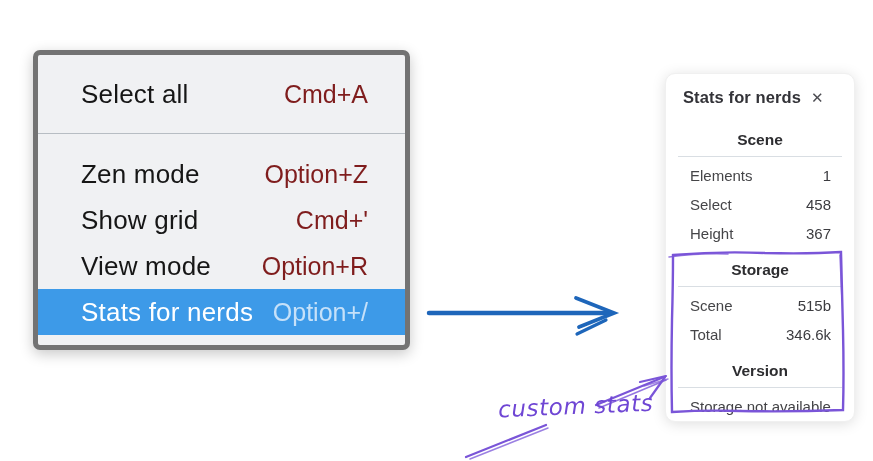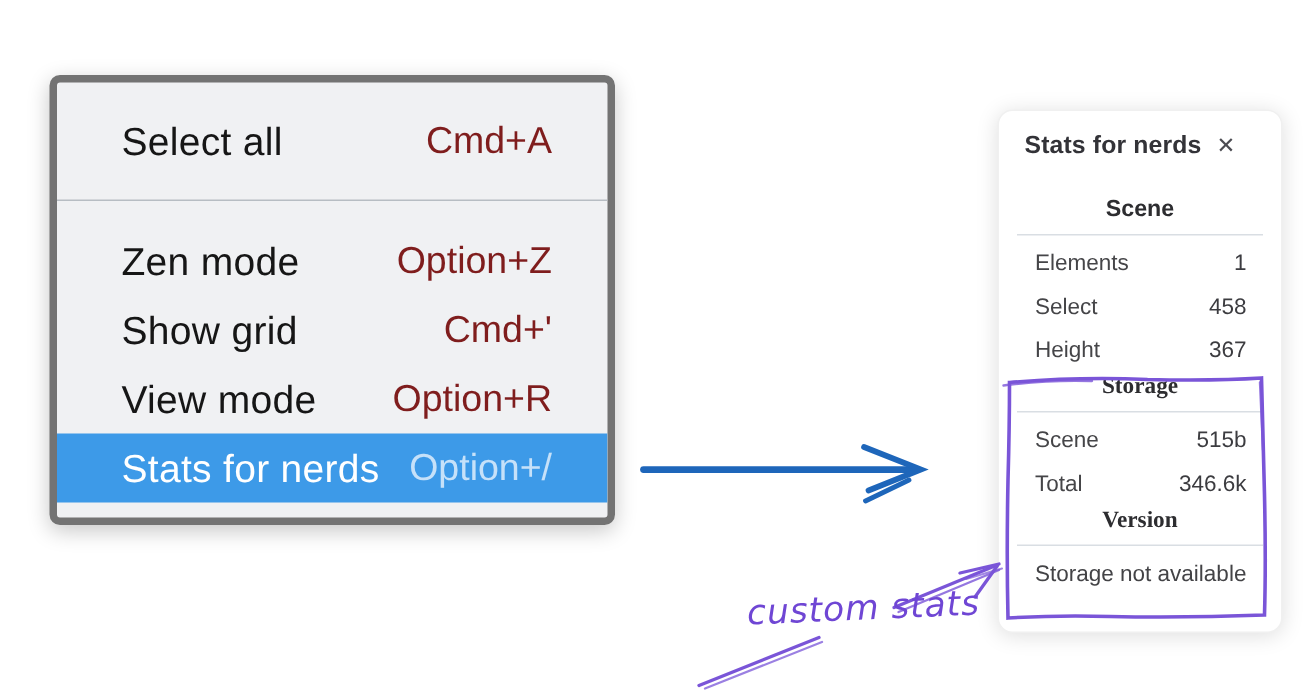--- a/index.html
+++ b/index.html
@@ -38,21 +38,21 @@
   }
   .panel-header{display:flex;align-items:center;margin:2px 0 0 4px;}
   .panel-title{font-size:16.5px;font-weight:bold;color:#333338;letter-spacing:.1px;}
   .panel-close{
     margin-left:10px;font-size:15px;color:#4c4c52;cursor:pointer;line-height:1;
   }
   .sec-heading{
     text-align:center;font-weight:bold;font-size:15.5px;color:#2d2d30;
     margin-top:23px;height:20px;line-height:20px;
   }
-  .sec-heading.tight{margin-top:0;font-family:Liberation Serif, serif;}
+  .sec-heading.tight{margin-top:12px;}
   .sec-hr{border:none;border-top:1px solid #d9dee3;margin:6px -1px 4px;}
   .stat-row{
     display:flex;justify-content:space-between;align-items:center;
     height:29px;padding:0 10px 0 11px;font-size:15px;color:#454548;
   }
   .stat-value{color:#3c3c40;}
   .version-note{
     height:29px;line-height:29px;padding-left:11px;font-size:15px;color:#434346;
     margin-top:2px;white-space:nowrap;
   }

